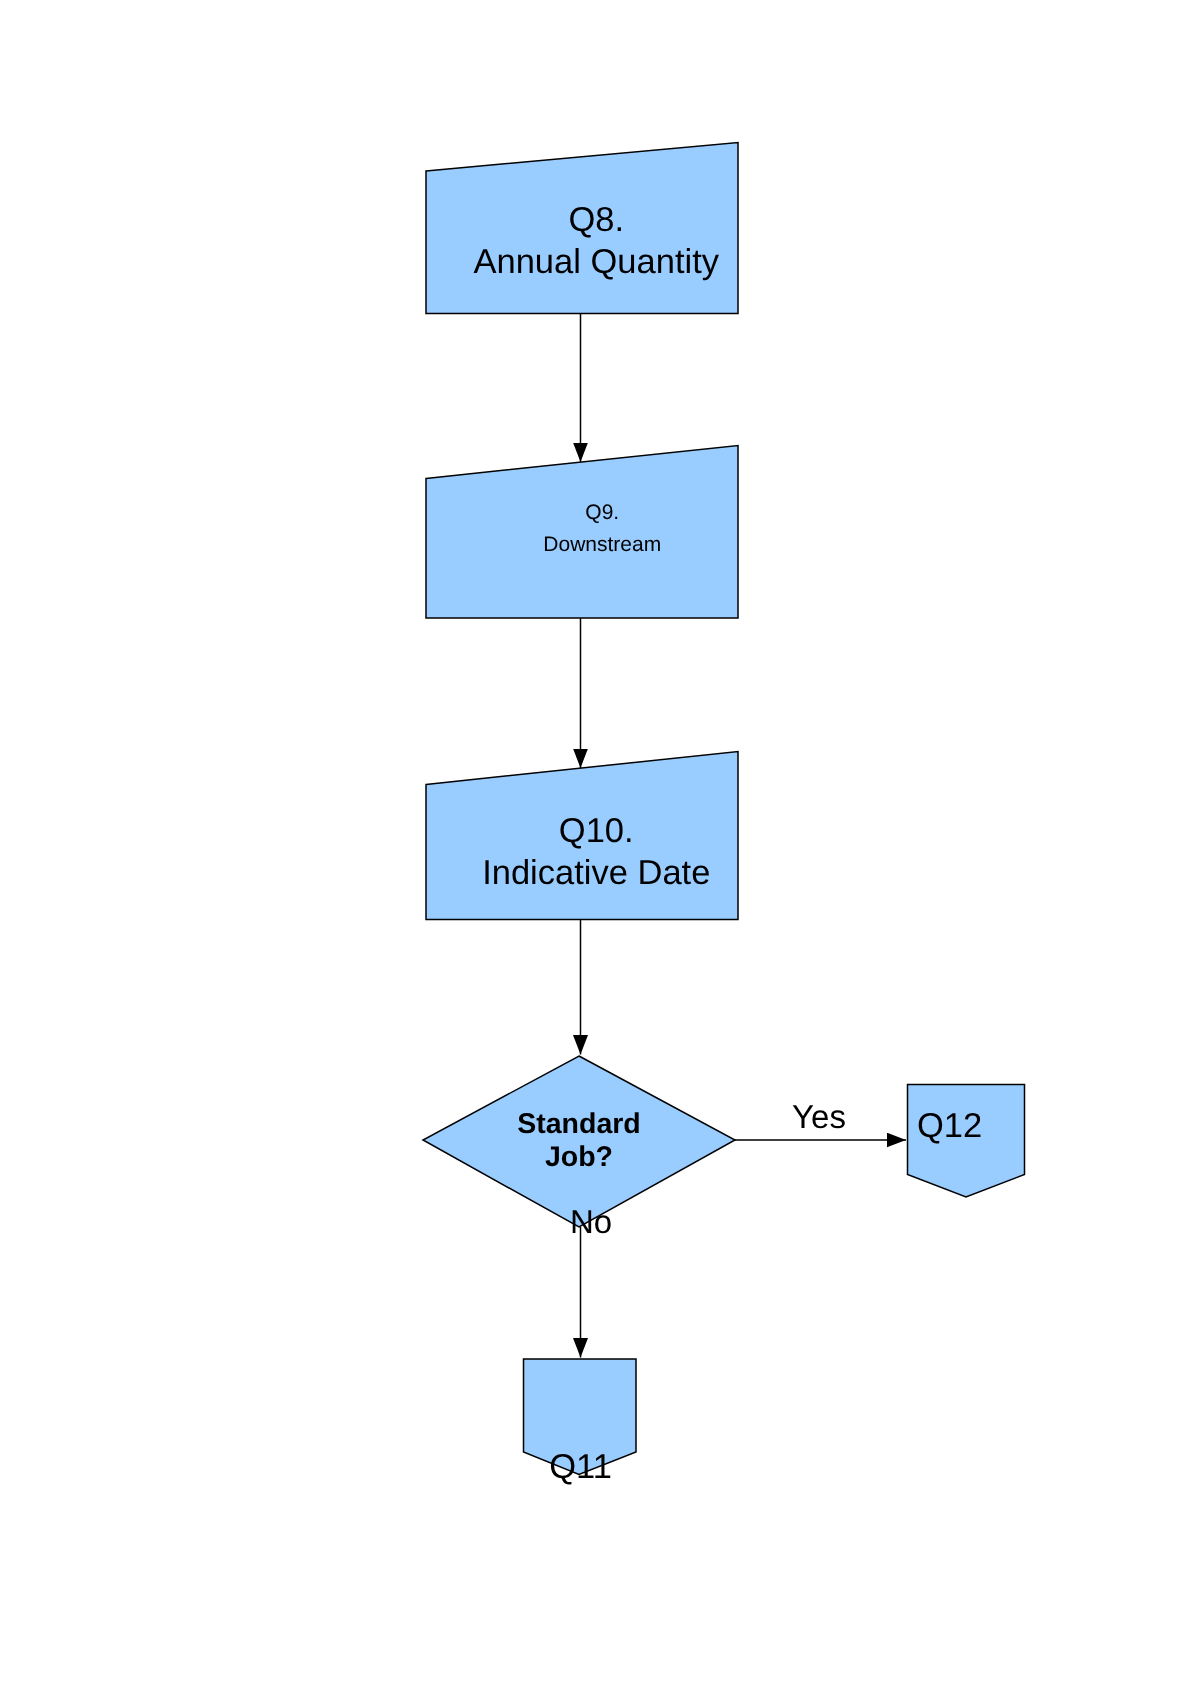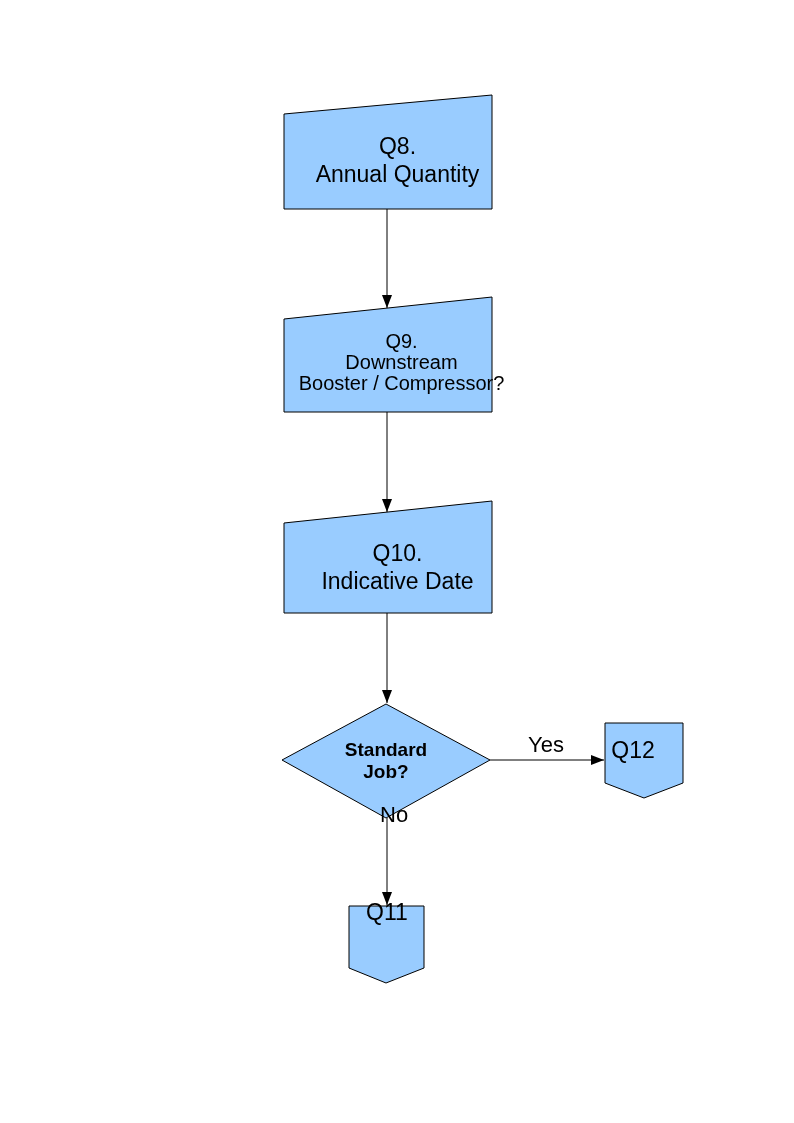--- a/index.html
+++ b/index.html
@@ -41,37 +41,37 @@
     white-space: nowrap;
   }
   .label-q8, .label-q10 {
     left: 284px; width: 227px;
     font-size: 23px; line-height: 28px;
   }
   .label-q8  { top: 132px; }
   .label-q10 { top: 539px; }
   .label-q9 {
     left: 284px; top: 331px; width: 235px;
-    font-size: 20px; line-height: 21px;
+    font-size: 14px; line-height: 21px;
   }
   .label-decision {
     left: 298px; top: 739px; width: 176px;
     font-size: 19px; line-height: 22px; font-weight: bold;
   }
   .label-yes {
     left: 501px; top: 732px; width: 90px;
     font-size: 22px; line-height: 26px;
   }
   .label-no {
     left: 380px; top: 802px; width: 60px;
     font-size: 22px; line-height: 26px;
     text-align: left;
   }
   .label-q11 {
-    left: 349px; top: 898px; width: 76px;
+    left: 349px; top: 963px; width: 76px;
     font-size: 23px; line-height: 28px;
   }
   .label-q12 {
     left: 605px; top: 736px; width: 56px;
     font-size: 23px; line-height: 28px;
   }
 </style>
 </head>
 <body>
 
@@ -99,21 +99,20 @@
   </svg>
 
   <div class="label label-q8">
     <div>Q8.</div>
     <div>Annual Quantity</div>
   </div>
 
   <div class="label label-q9">
     <div>Q9.</div>
     <div>Downstream</div>
-    <div>Booster / Compressor?</div>
   </div>
 
   <div class="label label-q10">
     <div>Q10.</div>
     <div>Indicative Date</div>
   </div>
 
   <div class="label label-decision">
     <div>Standard</div>
     <div>Job?</div>

